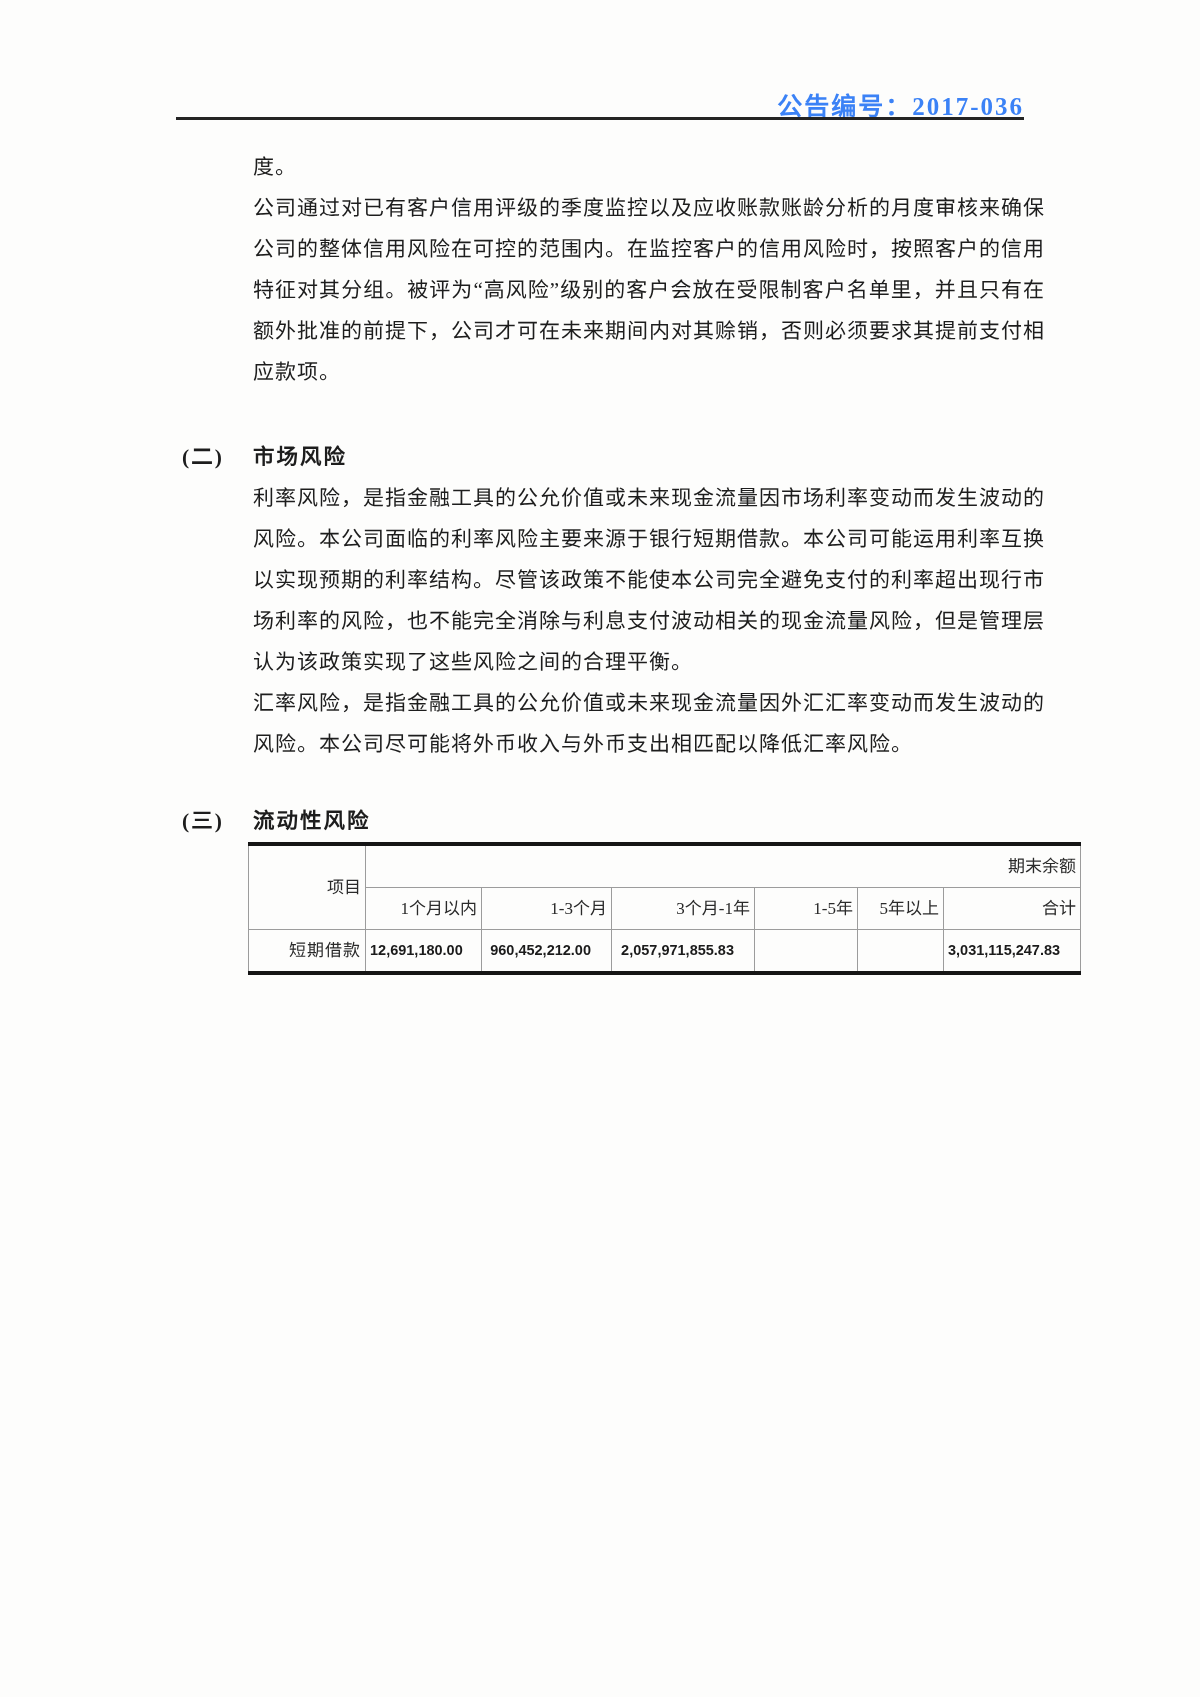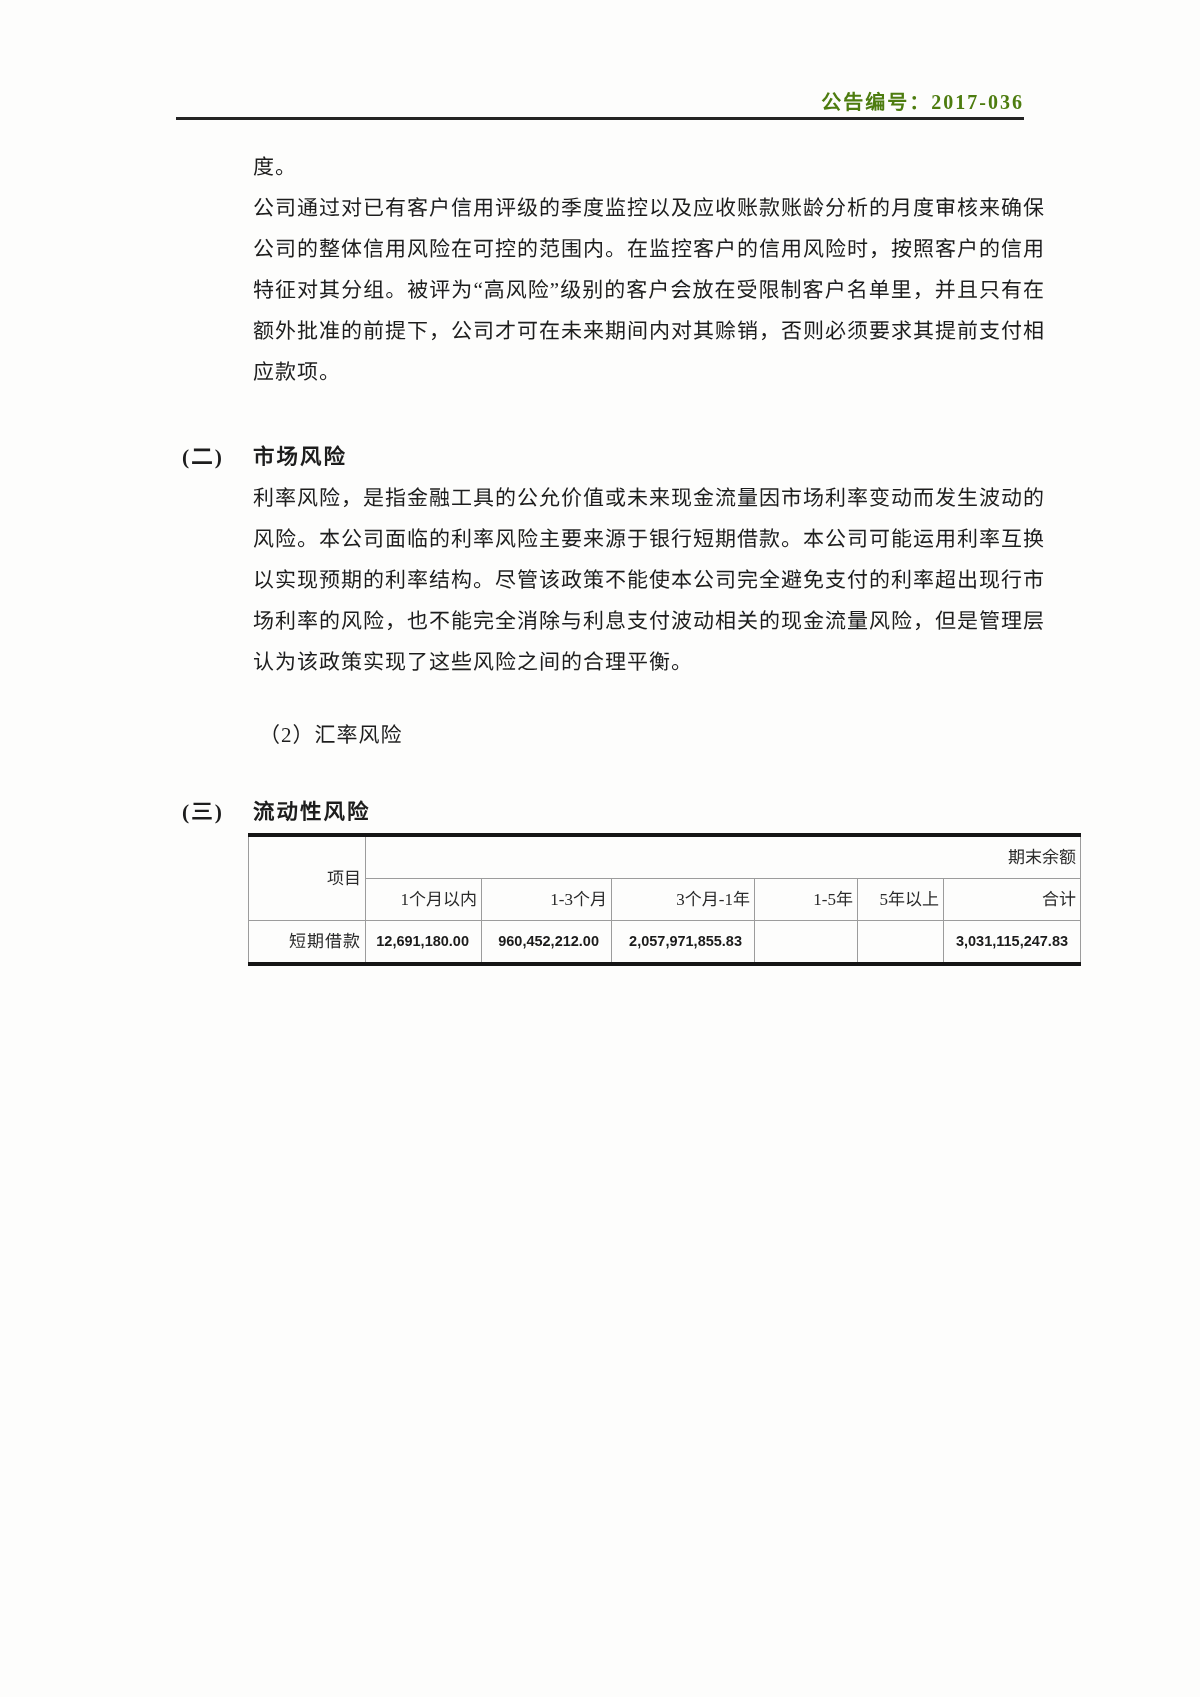--- a/index.html
+++ b/index.html
@@ -10,24 +10,24 @@
     position: relative;
     overflow: hidden;
     font-family: "Liberation Serif", "DejaVu Serif", serif;
     color: #1d1d1d;
   }
   .page { position: absolute; inset: 0; }
 
   .doc-number {
     position: absolute;
     top: 86px; right: 176px;
-    font-size: 20px;
+    font-size: 25px;
     font-weight: 700;
     letter-spacing: 2px;
-    color: #4d7c0f;
+    color: #3b82f6;
     white-space: nowrap;
   }
   .header-rule {
     position: absolute;
     left: 176px; top: 117px;
     width: 848px; height: 3px;
     background: #242424;
   }
 
   .content {
@@ -76,21 +76,21 @@
   .cash-table tr.r1 td { height: 33px; }
   .cash-table tr.r2 td { height: 31px; }
   .cash-table tr.r3 td { height: 38px; }
   .cash-table .th { font-size: 17px; }
   .cash-table .item { font-size: 17px; letter-spacing: 1px; }
   .cash-table .num {
     font-family: "Liberation Sans", "DejaVu Sans", sans-serif;
     font-weight: 700;
     font-size: 14.5px;
     text-align: right;
-    padding-right: 12px;
+    padding-right: 20px;
     color: #1b1b1b;
   }
 </style>
 </head>
 <body>
 
 <div class="page">
 
   <div class="doc-number">公告编号：2017-036</div>
   <div class="header-rule"></div>
@@ -100,21 +100,21 @@
     <p class="para">度。</p>
     <p class="para">公司通过对已有客户信用评级的季度监控以及应收账款账龄分析的月度审核来确保公司的整体信用风险在可控的范围内。在监控客户的信用风险时，按照客户的信用特征对其分组。被评为“高风险”级别的客户会放在受限制客户名单里，并且只有在额外批准的前提下，公司才可在未来期间内对其赊销，否则必须要求其提前支付相应款项。</p>
 
     <div class="section-heading s2">
       <span class="section-num">(二)</span>
       <span class="section-title">市场风险</span>
     </div>
 
     <p class="para">利率风险，是指金融工具的公允价值或未来现金流量因市场利率变动而发生波动的风险。本公司面临的利率风险主要来源于银行短期借款。本公司可能运用利率互换以实现预期的利率结构。尽管该政策不能使本公司完全避免支付的利率超出现行市场利率的风险，也不能完全消除与利息支付波动相关的现金流量风险，但是管理层认为该政策实现了这些风险之间的合理平衡。</p>
 
-    <p class="para subheading mt-fx">（2）汇率风险</p>
+    <p class="para">汇率风险，是指金融工具的公允价值或未来现金流量因外汇汇率变动而发生波动的风险。本公司尽可能将外币收入与外币支出相匹配以降低汇率风险。</p>
 
     <div class="section-heading s3">
       <span class="section-num">(三)</span>
       <span class="section-title">流动性风险</span>
     </div>
 
     <table class="cash-table">
       <colgroup>
         <col style="width:117px">
         <col style="width:116px">

